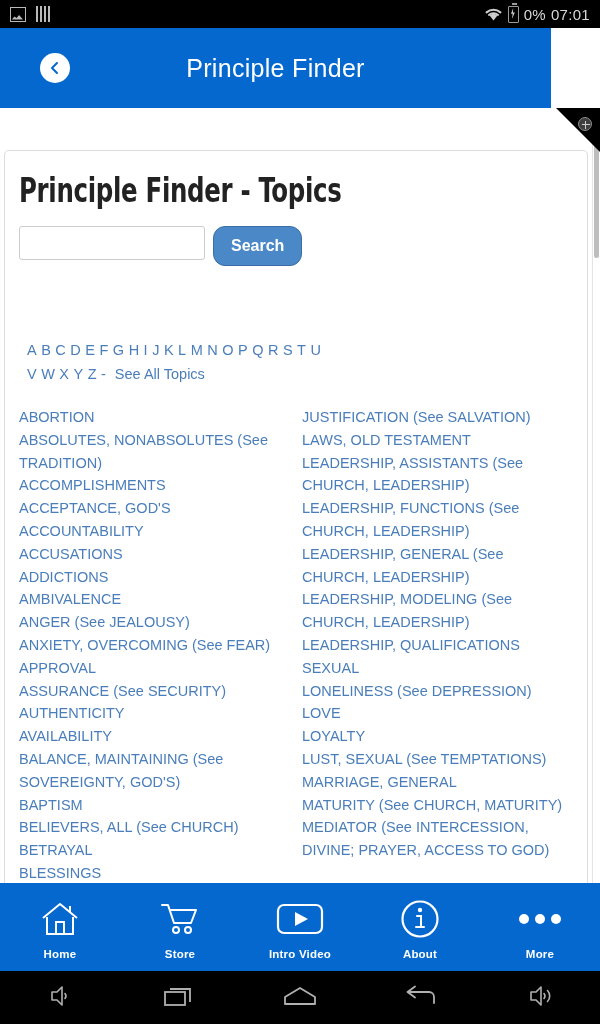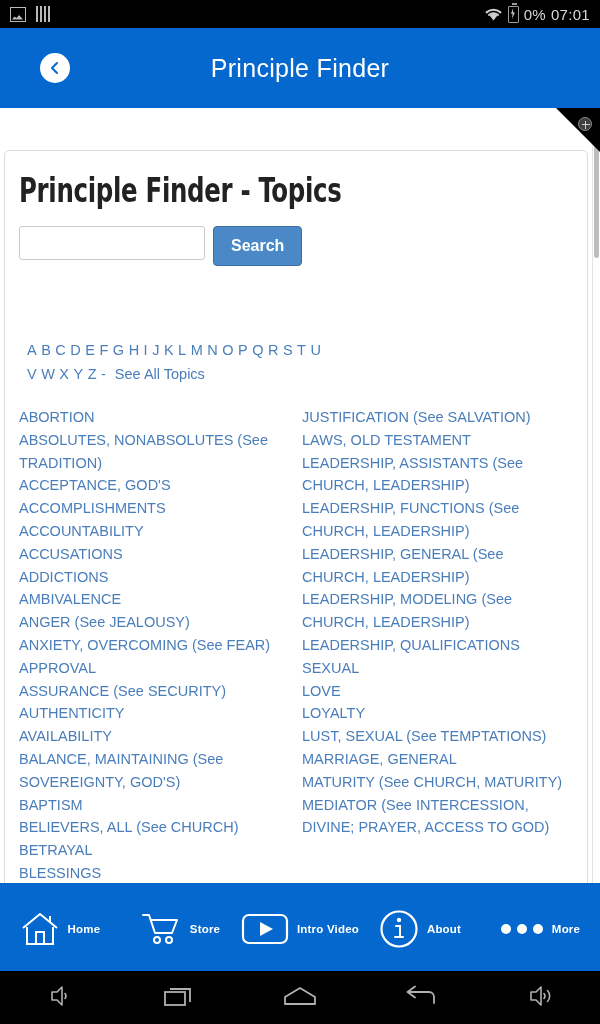--- a/index.html
+++ b/index.html
@@ -40,21 +40,21 @@
     content:""; position:absolute; left:3px; top:-3.4px; width:5px; height:2px; background:#9a9a9a;
   }
   .icon-batt::after {
     content:""; position:absolute; left:1.5px; top:1.5px; width:5.5px; height:11px;
     background:#cfcfcf;
     clip-path:polygon(55% 0,15% 52%,45% 52%,32% 100%,85% 42%,50% 42%);
   }
 
   
   .appbar {
-    position:absolute; top:28px; left:0; width:600px; height:80px;
+    position:absolute; top:28px; left:0; width:551px; height:80px;
     background:#0568ce; display:flex; align-items:center;
   }
   .back-btn {
     position:absolute; left:40px; width:30px; height:30px; border-radius:50%;
     background:#fff; display:flex; align-items:center; justify-content:center;
     cursor:pointer;
   }
   .back-btn svg { display:block; }
   .appbar-title {
     width:100%; text-align:center; color:#ffffff; font-size:25px;
@@ -96,21 +96,21 @@
     white-space:nowrap; line-height:1.15;
   }
 
   .search-row { margin-top:16px; display:flex; align-items:flex-start; gap:8px; }
   .search-input {
     width:186px; height:34px; border:1px solid #ccc; border-radius:3px;
     background:#fff; font-size:14px; padding:0 7px; color:#333;
     font-family:"Liberation Sans", sans-serif; outline:none;
   }
   .search-btn {
-    height:40px; padding:0 17px; border:1px solid #3a6ea5; border-radius:4px;
+    height:40px; padding:0 17px; border:1px solid #3a6ea5; border-radius:12px;
     background:#4a88c7; color:#fff; font-size:16px; font-weight:bold;
     cursor:pointer; font-family:"Liberation Sans", sans-serif;
   }
 
   .alpha-block { margin-top:72px;margin-left:8px; }
   .alpha-line { line-height:23px; }
   a.lnk, .lnk {
     color:#4a7ebb; text-decoration:none; font-size:14.5px; cursor:pointer;
   }
   .alpha-letter { margin-right:4.5px; }
@@ -134,21 +134,21 @@
     position:absolute; right:1px; top:0px; width:5px; height:150px;
     background:#bdbdbd; border-radius:3px;
   }
 
   
   .bottomnav {
     position:absolute; top:883px; left:0; width:600px; height:88px;
     background:#0568ce; display:flex; align-items:center;
   }
   .nav-item {
-    flex:1; display:flex; align-items:center;
+    flex:1; display:flex; flex-direction:column; align-items:center;
     justify-content:center; gap:8px; cursor:pointer; padding-top:4px;
   }
   .nav-label {
     color:#fff; font-size:11.5px; font-weight:bold; letter-spacing:.2px;
     font-family:"Liberation Sans Narrow","Liberation Sans",sans-serif;
   }
   .nav-ico { height:42px; display:flex; align-items:center; justify-content:center; }
 
   
   .sysnav {
@@ -215,22 +215,22 @@
         <div class="alpha-line" id="alpha1"><a class="lnk alpha-letter">A</a><a class="lnk alpha-letter">B</a><a class="lnk alpha-letter">C</a><a class="lnk alpha-letter">D</a><a class="lnk alpha-letter">E</a><a class="lnk alpha-letter">F</a><a class="lnk alpha-letter">G</a><a class="lnk alpha-letter">H</a><a class="lnk alpha-letter">I</a><a class="lnk alpha-letter">J</a><a class="lnk alpha-letter">K</a><a class="lnk alpha-letter">L</a><a class="lnk alpha-letter">M</a><a class="lnk alpha-letter">N</a><a class="lnk alpha-letter">O</a><a class="lnk alpha-letter">P</a><a class="lnk alpha-letter">Q</a><a class="lnk alpha-letter">R</a><a class="lnk alpha-letter">S</a><a class="lnk alpha-letter">T</a><a class="lnk alpha-letter">U</a></div>
         <div class="alpha-line">
           <span id="alpha2"><a class="lnk alpha-letter">V</a><a class="lnk alpha-letter">W</a><a class="lnk alpha-letter">X</a><a class="lnk alpha-letter">Y</a><a class="lnk alpha-letter">Z</a></span><span class="lnk alpha-letter">-</span>&nbsp;<a class="lnk">See All Topics</a>
         </div>
       </div>
 
       <div class="columns">
         <div class="col left" id="col-left">
             <a class="topic">ABORTION</a>
             <a class="topic">ABSOLUTES, NONABSOLUTES (See TRADITION)</a>
+            <a class="topic">ACCOMPLISHMENTS</a>
             <a class="topic">ACCEPTANCE, GOD'S</a>
-            <a class="topic">ACCOMPLISHMENTS</a>
             <a class="topic">ACCOUNTABILITY</a>
             <a class="topic">ACCUSATIONS</a>
             <a class="topic">ADDICTIONS</a>
             <a class="topic">AMBIVALENCE</a>
             <a class="topic">ANGER (See JEALOUSY)</a>
             <a class="topic">ANXIETY, OVERCOMING (See FEAR)</a>
             <a class="topic">APPROVAL</a>
             <a class="topic">ASSURANCE (See SECURITY)</a>
             <a class="topic">AUTHENTICITY</a>
             <a class="topic">AVAILABILITY</a>
@@ -242,20 +242,21 @@
           </div>
         <div class="col right" id="col-right">
             <a class="topic">JUSTIFICATION (See SALVATION)</a>
             <a class="topic">LAWS, OLD TESTAMENT</a>
             <a class="topic">LEADERSHIP, ASSISTANTS (See CHURCH, LEADERSHIP)</a>
             <a class="topic">LEADERSHIP, FUNCTIONS (See CHURCH, LEADERSHIP)</a>
             <a class="topic">LEADERSHIP, GENERAL (See CHURCH, LEADERSHIP)</a>
             <a class="topic">LEADERSHIP, MODELING (See CHURCH, LEADERSHIP)</a>
             <a class="topic">LEADERSHIP, QUALIFICATIONS</a>
             <a class="topic">SEXUAL</a>
+            <a class="topic">LONELINESS (See DEPRESSION)</a>
             <a class="topic">LOVE</a>
             <a class="topic">LOYALTY</a>
             <a class="topic">LUST, SEXUAL (See TEMPTATIONS)</a>
             <a class="topic">MARRIAGE, GENERAL</a>
             <a class="topic">MATURITY (See CHURCH, MATURITY)</a>
             <a class="topic">MEDIATOR (See INTERCESSION, DIVINE; PRAYER, ACCESS TO GOD)</a>
           </div>
       </div>
 
     </div>

